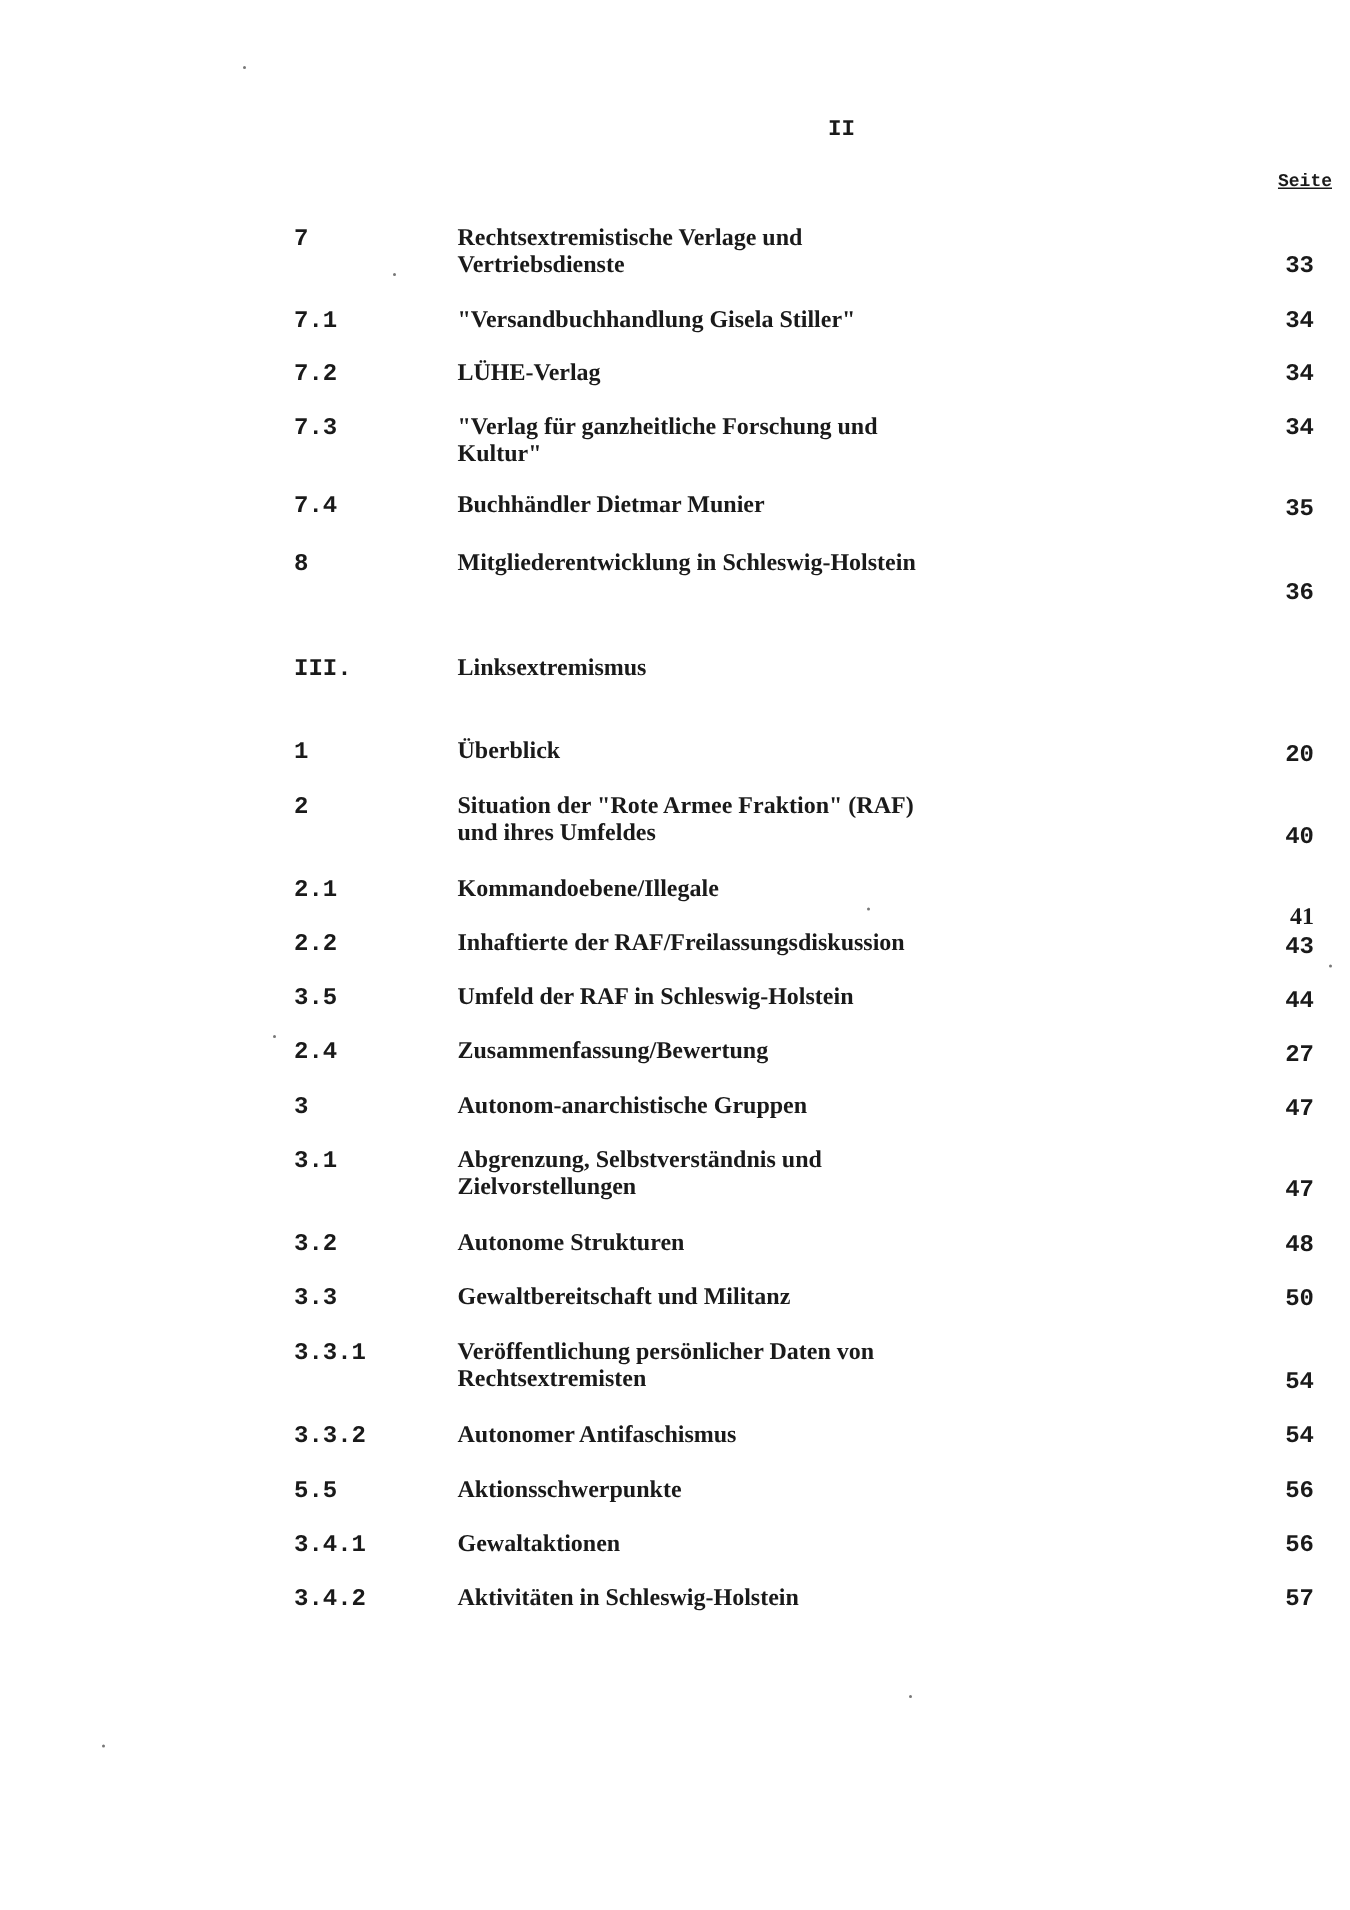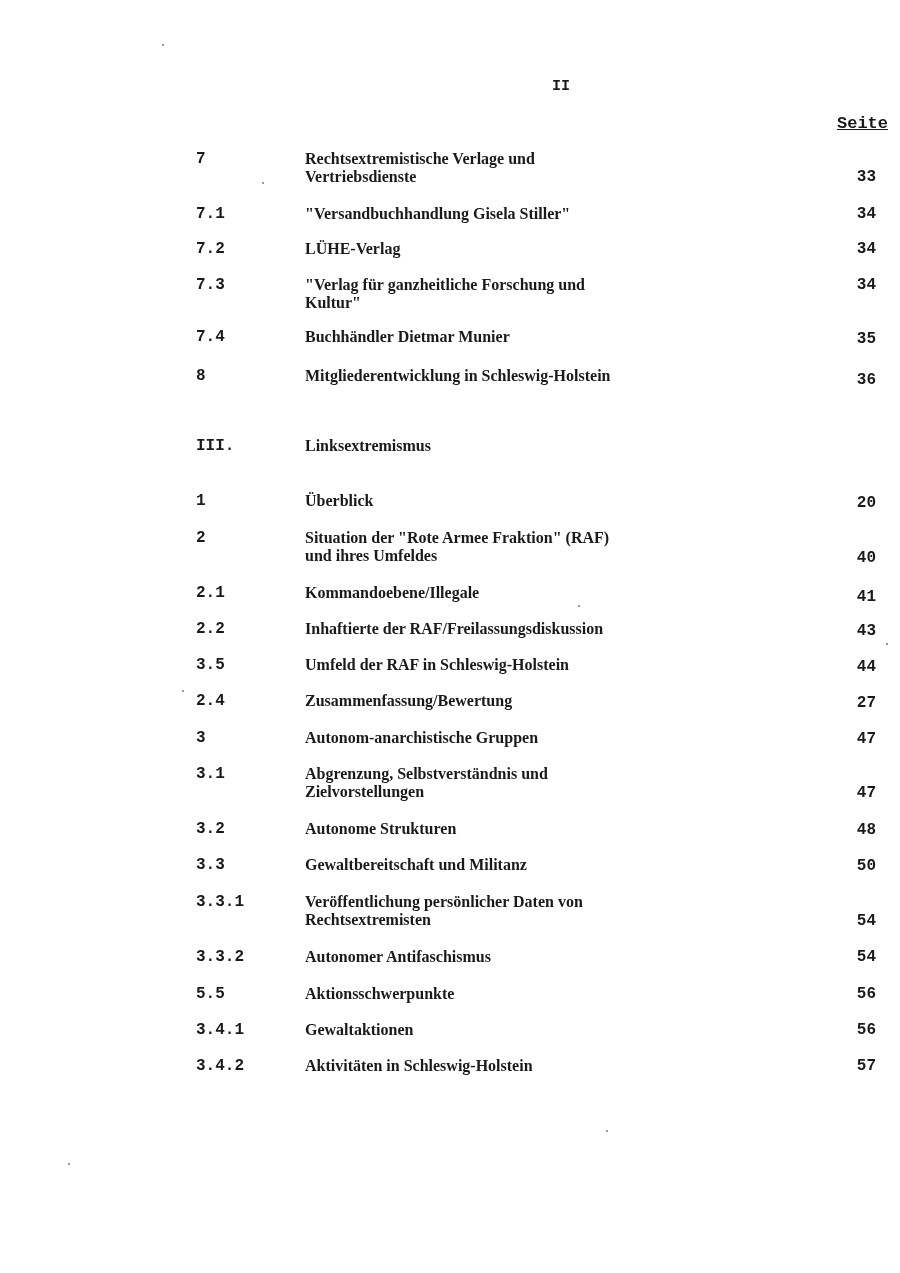--- a/index.html
+++ b/index.html
@@ -2,21 +2,21 @@
 <html><head>
 <meta charset="utf-8">
 <style>
   html, body { margin: 0; padding: 0; }
   body {
     width: 900px; height: 1273px; background: #ffffff; position: relative; overflow: hidden;
     font-family: "Liberation Mono", "DejaVu Sans Mono", monospace;
     color: #1a1a1a; font-size: 16px; font-weight: bold;
   }
   .page-num { position: absolute; left: 0; width: 1122px; top: 78px; text-align: center; font-size: 15px; }
-  .seite { position: absolute; right: 12px; top: 114px; text-decoration: underline; font-size: 17px; }
+  .seite { position: absolute; right: 12px; top: 114px; text-decoration: underline; font-size: 12px; }
   .toc-row { position: absolute; left: 0; width: 900px; line-height: 18px; }
   .toc-num { position: absolute; left: 196px; }
   .toc-title { position: absolute; left: 305px; width: 480px; white-space: pre-line; font-family: Liberation Serif, serif; }
   .toc-page { position: absolute; right: 24px; }
   .speck { position: absolute; width: 2px; height: 2px; background: #777; border-radius: 1px; }
 </style>
 </head>
 <body>
 
 <div>
@@ -47,42 +47,42 @@
         <span class="toc-page" style="top: 0px;">34</span>
       </div>
       <div class="toc-row" style="top: 328px;">
         <span class="toc-num">7.4</span>
         <span class="toc-title">Buchhändler Dietmar Munier</span>
         <span class="toc-page" style="top: 2px;">35</span>
       </div>
       <div class="toc-row" style="top: 367px;">
         <span class="toc-num">8</span>
         <span class="toc-title">Mitgliederentwicklung in Schleswig-Holstein</span>
-        <span class="toc-page" style="top: 4px;">36</span>
+        <span class="toc-page" style="top: 19px;">36</span>
       </div>
       <div class="toc-row" style="top: 437px;">
         <span class="toc-num">III.</span>
         <span class="toc-title">Linksextremismus</span>
         <span class="toc-page" style="top: 0px;"></span>
       </div>
       <div class="toc-row" style="top: 492px;">
         <span class="toc-num">1</span>
         <span class="toc-title">Überblick</span>
         <span class="toc-page" style="top: 2px;">20</span>
       </div>
       <div class="toc-row" style="top: 529px;">
         <span class="toc-num">2</span>
         <span class="toc-title">Situation der "Rote Armee Fraktion" (RAF)
 und ihres Umfeldes</span>
         <span class="toc-page" style="top: 20px;">40</span>
       </div>
       <div class="toc-row" style="top: 584px;">
         <span class="toc-num">2.1</span>
         <span class="toc-title">Kommandoebene/Illegale</span>
-        <span class="toc-page" style="top: 4px;">41</span>
+        <span class="toc-page" style="top: 19px; font-family: Liberation Serif, serif;">41</span>
       </div>
       <div class="toc-row" style="top: 620px;">
         <span class="toc-num">2.2</span>
         <span class="toc-title">Inhaftierte der RAF/Freilassungsdiskussion</span>
         <span class="toc-page" style="top: 2px;">43</span>
       </div>
       <div class="toc-row" style="top: 656px;">
         <span class="toc-num">3.5</span>
         <span class="toc-title">Umfeld der RAF in Schleswig-Holstein</span>
         <span class="toc-page" style="top: 2px;">44</span>

